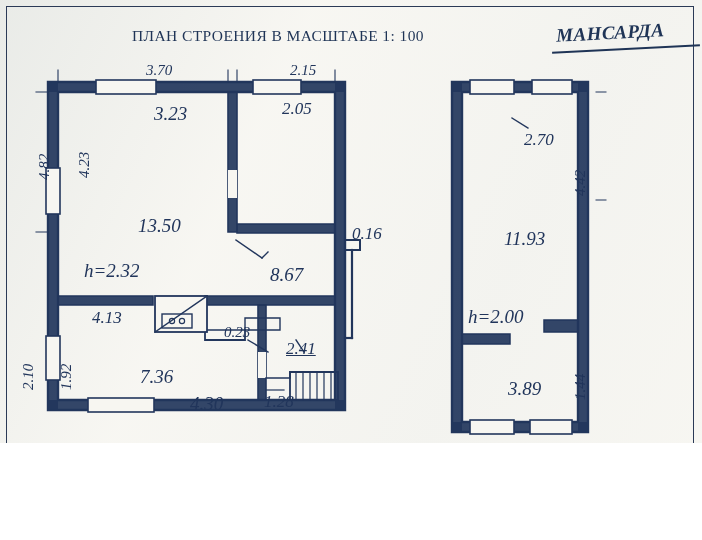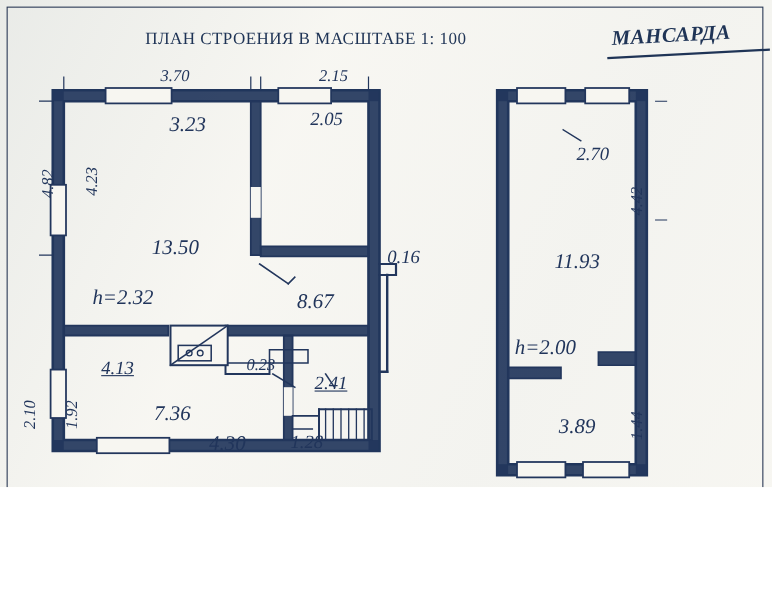--- a/index.html
+++ b/index.html
@@ -237,21 +237,21 @@
   <div class="dim vert" style="left:76px; top:178px;">4.23</div>
 
   <div class="dim huge" style="left:138px; top:215px;">13.50</div>
   <div class="dim huge" style="left:270px; top:224px;margin-top:40px;">8.67</div>
   <div class="dim big" style="left:352px; top:224px;">0.16</div>
 
   <div class="dim huge" style="left:84px; top:260px;">h=2.32</div>
 
   <div class="dim vert" style="left:20px; top:390px;">2.10</div>
   <div class="dim vert" style="left:58px; top:390px;">1.92</div>
-  <div class="dim big" style="left:92px; top:325px;text-decoration:underline;">4.13</div>
+  <div class="dim big" style="left:92px; top:308px;">4.13</div>
 
   <div class="dim" style="left:224px; top:324px;">0.23</div>
   <div class="dim big" style="left:286px; top:339px;text-decoration:underline;">2.41</div>
   <div class="dim" style="left:264px; top:392px; font-size:17px;">1.28</div>
 
   <div class="dim huge" style="left:140px; top:366px;">7.36</div>
   <div class="dim huge" style="left:190px; top:393px;">4.30</div>
 
   <div class="dim big" style="left:524px; top:130px;">2.70</div>
   <div class="dim vert" style="left:572px; top:196px;">4.42</div>

